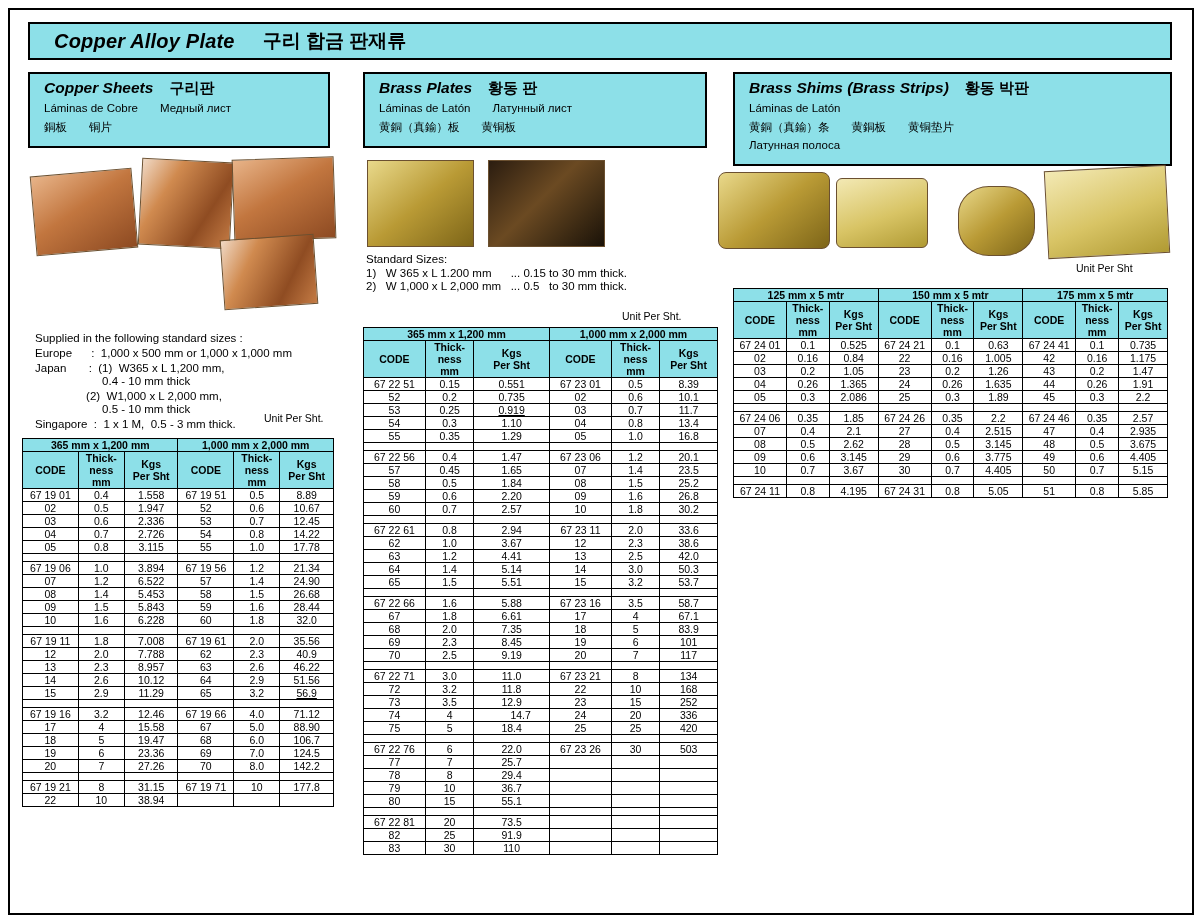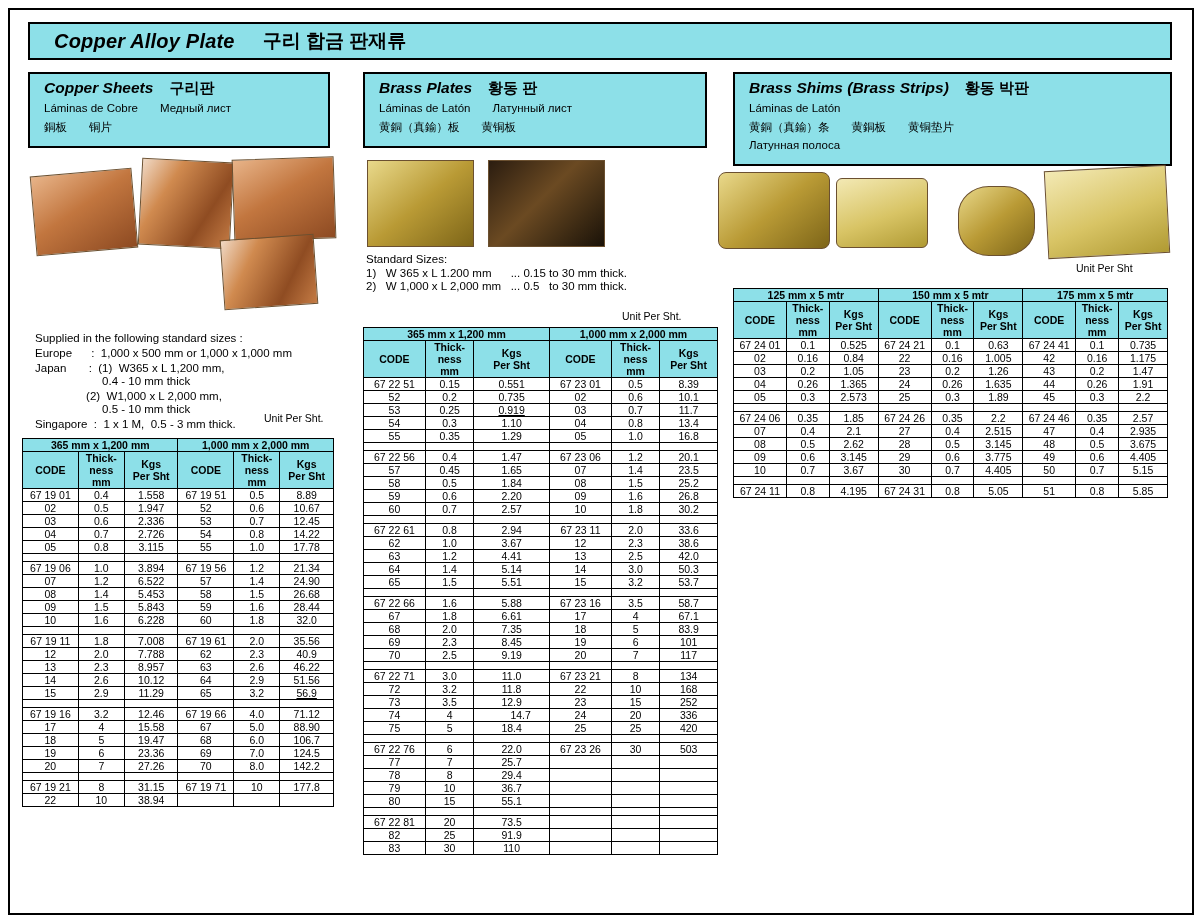--- a/index.html
+++ b/index.html
@@ -743,21 +743,21 @@
           <td class="code-cell" style="width: 52px;">24</td>
           <td style="width: 42px;">0.26</td>
           <td style="width: 48px;">1.635</td>
           <td class="code-cell" style="width: 52px;">44</td>
           <td style="width: 42px;">0.26</td>
           <td style="width: 48px;">1.91</td>
         </tr>
         <tr>
           <td class="code-cell" style="width: 52px;">05</td>
           <td style="width: 42px;">0.3</td>
-          <td style="width: 48px;">2.573</td>
+          <td style="width: 48px;">2.086</td>
           <td class="code-cell" style="width: 52px;">25</td>
           <td style="width: 42px;">0.3</td>
           <td style="width: 48px;">1.89</td>
           <td class="code-cell" style="width: 52px;">45</td>
           <td style="width: 42px;">0.3</td>
           <td style="width: 48px;">2.2</td>
         </tr>
         <tr class="rowgap">
           <td></td>
           <td></td>

